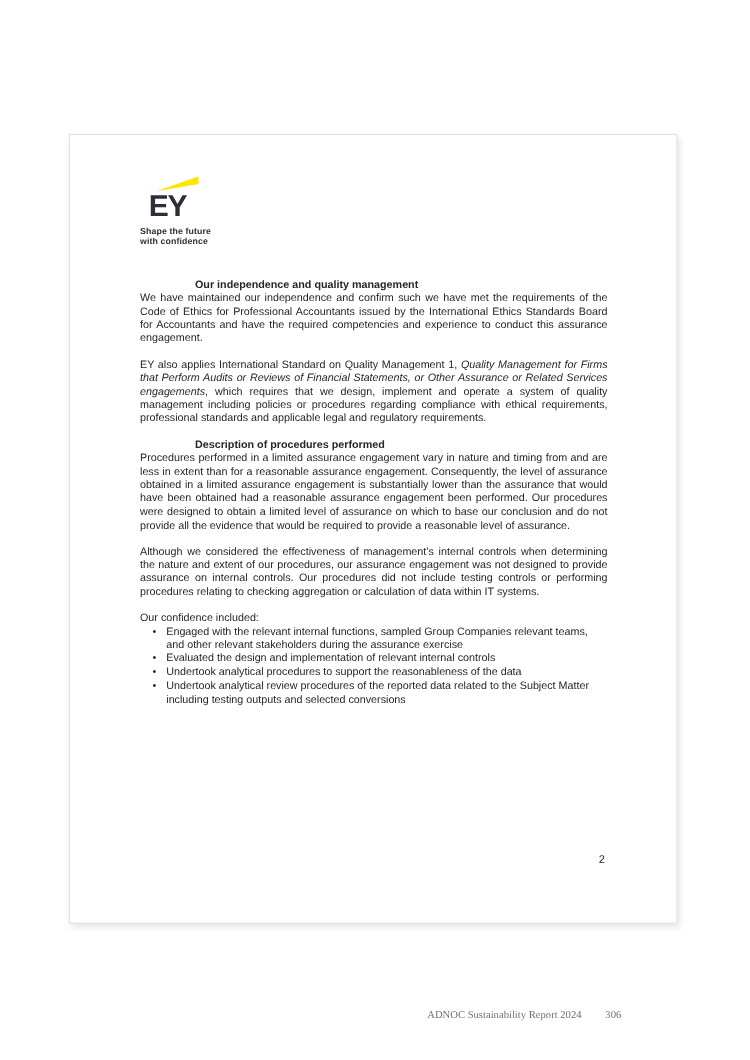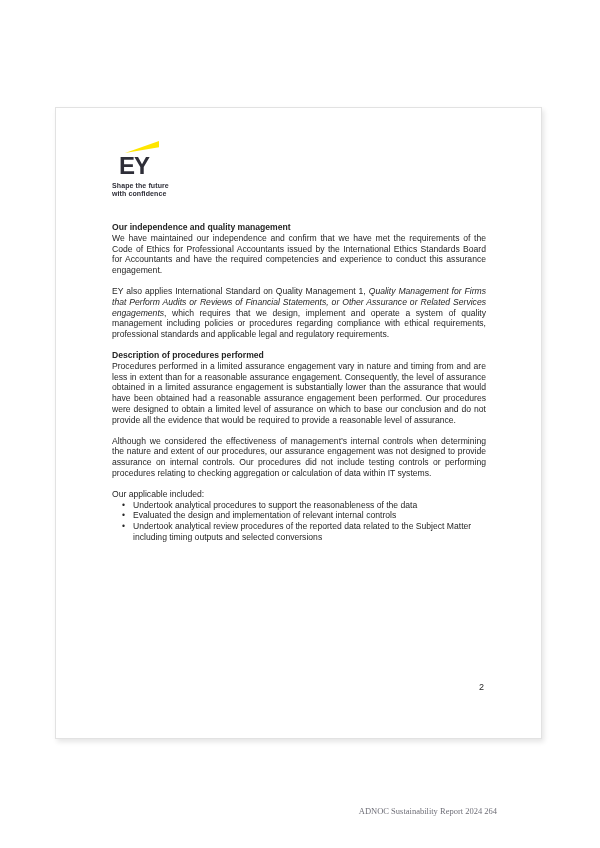--- a/index.html
+++ b/index.html
@@ -52,21 +52,21 @@
   }
   
   .body-text {
     margin-top: 24px;
     font-size: 8.6px;
     line-height: 10.8px;
     color: #262626;
     text-align: justify;
   }
   .body-text p { margin: 0 0 10px 0; }
-  .para-heading { display: block; font-weight: bold; }
+  .para-heading { display: block; font-weight: bold; margin-left: 44px; }
   .italic { font-style: italic; }
   .intro-line { margin: 0 0 0 0 !important; }
   ul.procedures {
     margin: 0 0 10px 0;
     padding: 0 0 0 21px;
     list-style: none;
     text-align: left;
   }
   ul.procedures li {
     position: relative;
@@ -85,21 +85,21 @@
     color: #262626;
   }
   
   .doc-footer {
     position: absolute;
     top: 806px; right: 27px;
     font-family: "Liberation Serif", serif;
     font-size: 8.5px;
     color: #6f6f78;
     display: flex;
-    gap: 2px;
+    gap: 19px;
     align-items: baseline;
   }
 </style>
 </head>
 <body>
 
 <div class="canvas">
 
   <div class="paper">
 
@@ -108,47 +108,48 @@
       <div class="ey-letters">EY</div>
       <div class="ey-tagline">
         <div>Shape the future</div>
         <div>with confidence</div>
       </div>
     </div>
 
     <div class="body-text">
 
       <p>
-        <strong class="para-heading">Our independence and quality management</strong><span>We have maintained our independence and confirm that we have met the requirements of the Code of Ethics for Professional Accountants issued by the International Ethics Standards Board for Accountants and have the required competencies and experience to conduct this assurance engagement.</span>
+        <strong class="para-heading">Our independence and quality management</strong><span>We have maintained our independence and confirm such we have met the requirements of the Code of Ethics for Professional Accountants issued by the International Ethics Standards Board for Accountants and have the required competencies and experience to conduct this assurance engagement.</span>
       </p>
 
       <p>
         <span>EY also applies International Standard on Quality Management 1, </span><span class="italic">Quality Management for Firms that Perform Audits or Reviews of Financial Statements, or Other Assurance or Related Services engagements</span><span>, which requires that we design, implement and operate a system of quality management including policies or procedures regarding compliance with ethical requirements, professional standards and applicable legal and regulatory requirements.</span>
       </p>
 
       <p>
         <strong class="para-heading">Description of procedures performed</strong><span>Procedures performed in a limited assurance engagement vary in nature and timing from and are less in extent than for a reasonable assurance engagement. Consequently, the level of assurance obtained in a limited assurance engagement is substantially lower than the assurance that would have been obtained had a reasonable assurance engagement been performed. Our procedures were designed to obtain a limited level of assurance on which to base our conclusion and do not provide all the evidence that would be required to provide a reasonable level of assurance.</span>
       </p>
 
       <p>Although we considered the effectiveness of management’s internal controls when determining the nature and extent of our procedures, our assurance engagement was not designed to provide assurance on internal controls. Our procedures did not include testing controls or performing procedures relating to checking aggregation or calculation of data within IT systems.</p>
 
 
-      <p class="intro-line">Our applicable included:</p>
+      <p class="intro-line">Our confidence included:</p>
 
       <ul class="procedures">
+        <li>Engaged with the relevant internal functions, sampled Group Companies relevant teams, and other relevant stakeholders during the assurance exercise</li>
+        <li>Evaluated the design and implementation of relevant internal controls</li>
         <li>Undertook analytical procedures to support the reasonableness of the data</li>
-        <li>Evaluated the design and implementation of relevant internal controls</li>
-        <li>Undertook analytical review procedures of the reported data related to the Subject Matter including timing outputs and selected conversions</li>
+        <li>Undertook analytical review procedures of the reported data related to the Subject Matter including testing outputs and selected conversions</li>
       </ul>
 
 
     </div>
 
     <div class="page-num">2</div>
 
   </div>
 
   <div class="doc-footer">
     <span>ADNOC Sustainability Report 2024</span>
-    <span>264</span>
+    <span>306</span>
   </div>
 
 </div>
 
 </body></html>

